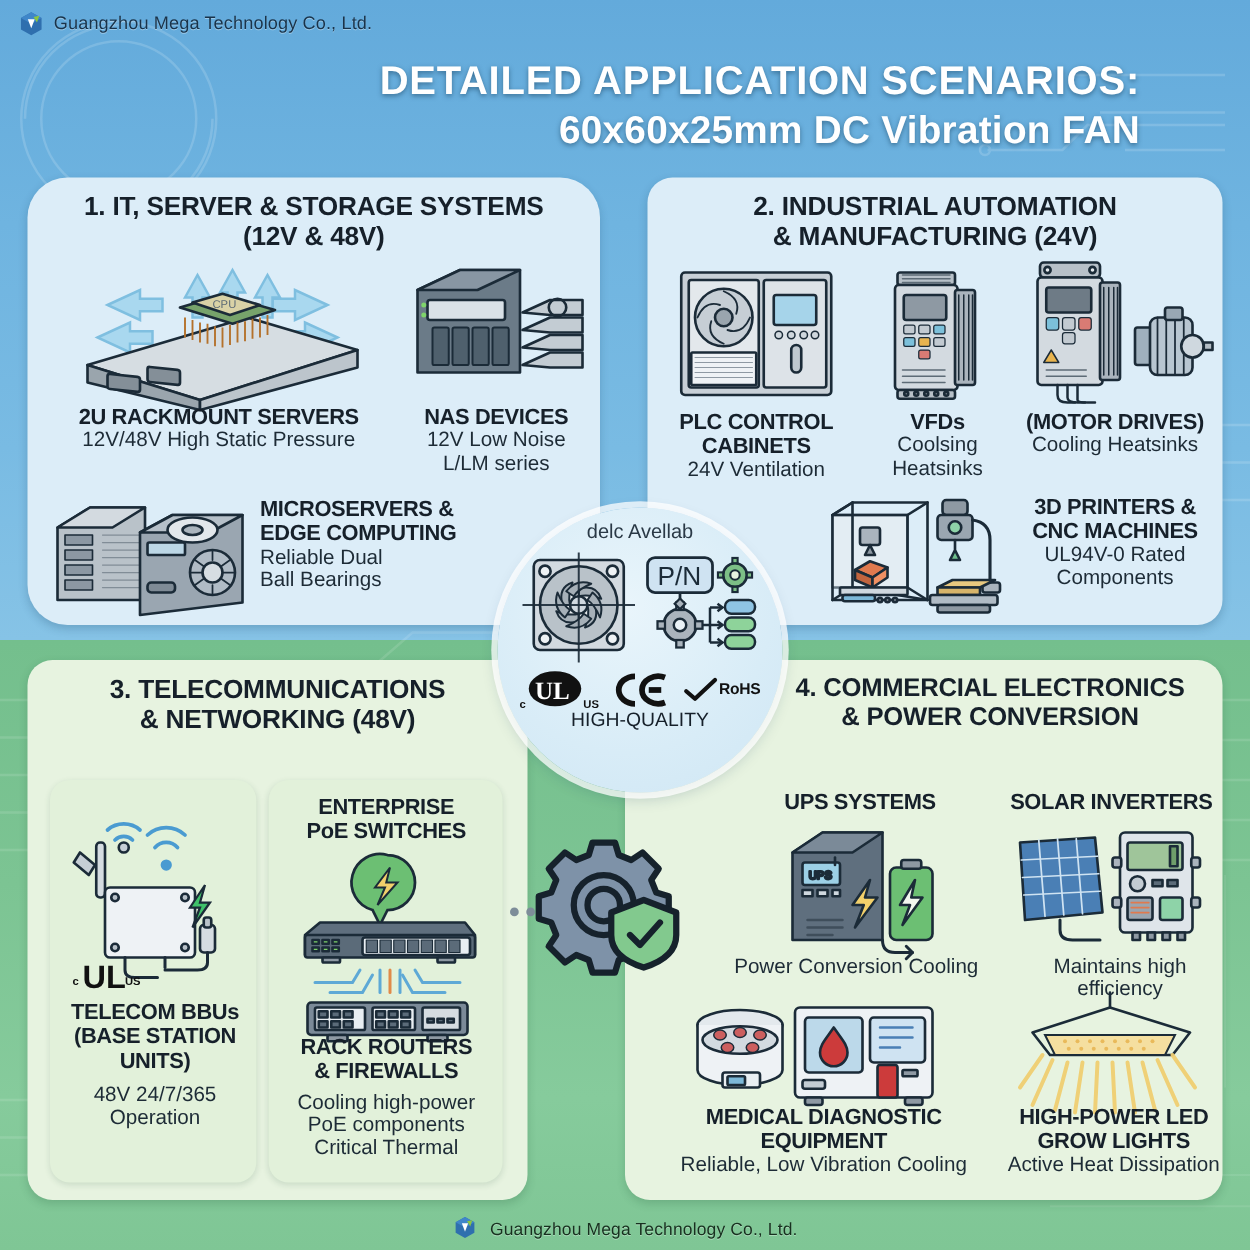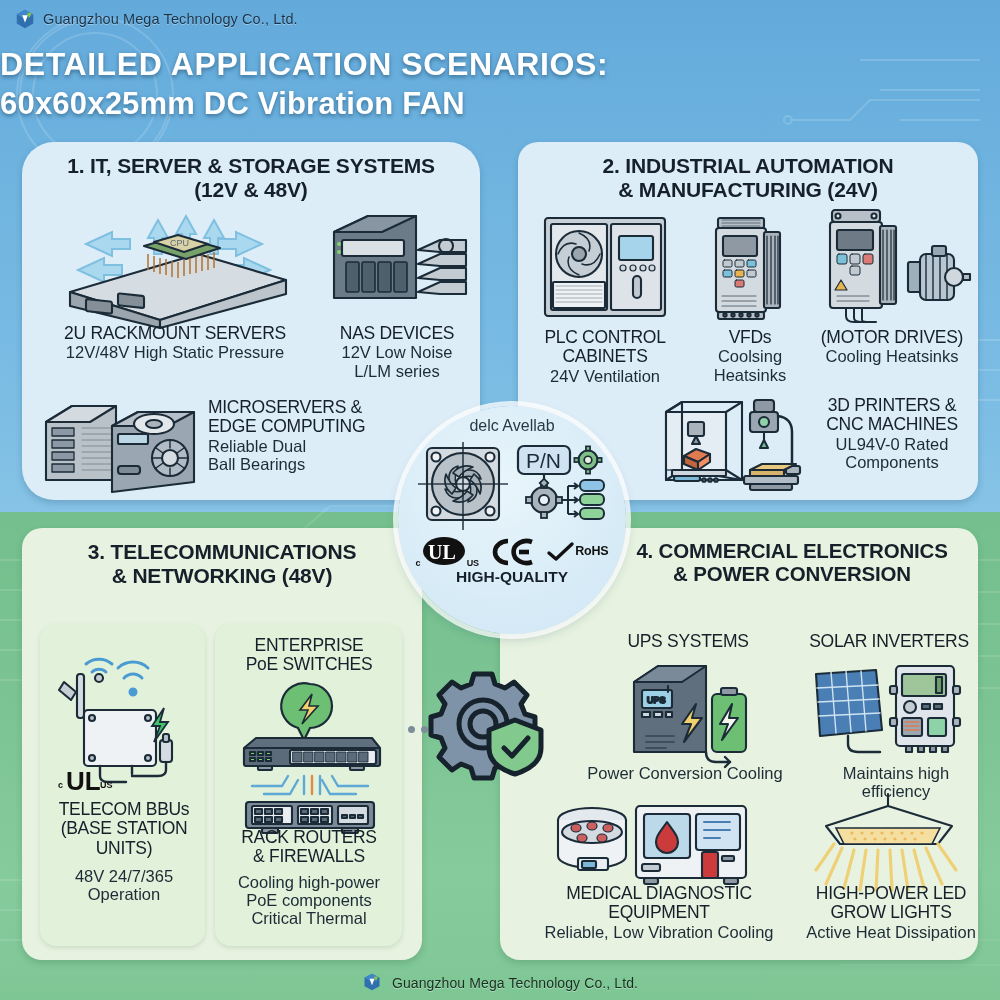--- a/index.html
+++ b/index.html
@@ -24,21 +24,21 @@
   .circuit-lines{position:absolute;inset:0;opacity:.28;pointer-events:none;}
   .circuit-lines svg{display:block;}
 
   
   .topbar{position:absolute;left:0;top:0;width:1000px;height:36px;}
   .brand{position:absolute;left:14px;top:8px;display:flex;align-items:center;gap:7px;}
   .brand-logo{width:22px;height:22px;flex:0 0 auto;}
   .brand-name{font-size:14.5px;color:#19334a;font-weight:400;letter-spacing:.1px;
     text-shadow:0 1px 0 rgba(255,255,255,.35);white-space:nowrap;}
 
-  .title-wrap{position:absolute;left:0;top:46px;width:912px;text-align:left;}
+  .title-wrap{position:absolute;left:0;top:46px;width:912px;text-align:right;}
   .title-l1{font-size:32px;font-weight:bold;color:#ffffff;letter-spacing:.6px;
     text-shadow:0 2px 4px rgba(20,60,90,.55);}
   .title-l2{font-size:31px;font-weight:bold;color:#ffffff;letter-spacing:.2px;margin-top:3px;
     text-shadow:0 2px 4px rgba(20,60,90,.55);}
 
   
   .panel{position:absolute;border-radius:20px;}
   .panel.blue{background:#dcedf8;box-shadow:0 3px 7px rgba(20,60,90,.22);}
   .panel.green{background:#e7f3e0;box-shadow:0 3px 7px rgba(30,80,50,.20);}
 
@@ -52,35 +52,35 @@
   .p-head.sm{font-size:20.5px;}
 
   
   .subcard{position:absolute;background:#e2f1da;border-radius:16px;
     box-shadow:0 2px 5px rgba(30,80,50,.14);}
   .sc1{left:40px;top:624px;width:165px;height:322px;}
   .sc2{left:215px;top:624px;width:187px;height:322px;}
 
   
   .item{position:absolute;text-align:center;}
-  .item .t{font-size:17.5px;font-weight:normal;color:#16202a;line-height:1.1;letter-spacing:-.3px;}
+  .item .t{font-size:17.5px;font-weight:bold;color:#16202a;line-height:1.1;letter-spacing:-.3px;}
   .item .s{font-size:16.5px;color:#1d2b36;line-height:1.12;font-weight:400;}
   .item.lefty{text-align:left;}
 
   
   .hub{
     position:absolute;left:398px;top:406px;width:228px;height:228px;border-radius:50%;
     background:radial-gradient(circle at 45% 35%,#e9f5fb 0%,#d8ecf7 60%,#cfe6f4 100%);
     box-shadow:0 0 0 5px rgba(255,255,255,.75),0 4px 12px rgba(20,60,90,.25);
     z-index:6;
   }
   .hub-brand{position:absolute;left:0;top:11px;width:228px;text-align:center;
     font-size:16px;color:#2a3946;}
   .hub-caption{position:absolute;left:0;top:162px;width:228px;text-align:center;}
-  .hub-caption div{font-size:15.5px;font-weight:bold;color:#16202a;line-height:1.14;}
+  .hub-caption div{font-size:15.5px;font-weight:normal;color:#16202a;line-height:1.14;}
 
   .cert-row{position:absolute;left:0;top:130px;width:228px;display:flex;
     align-items:center;justify-content:center;gap:11px;}
   .cert-ul{display:flex;align-items:baseline;gap:1px;font-weight:bold;color:#111;}
   .cert-ul .c{font-size:9px;}
   .cert-ul .us{font-size:9px;}
   .cert-rohs{display:flex;flex-direction:row;align-items:center;line-height:.9;}
   .cert-rohs .w{font-size:12.5px;font-weight:bold;color:#111;letter-spacing:-.2px;}
 
   

